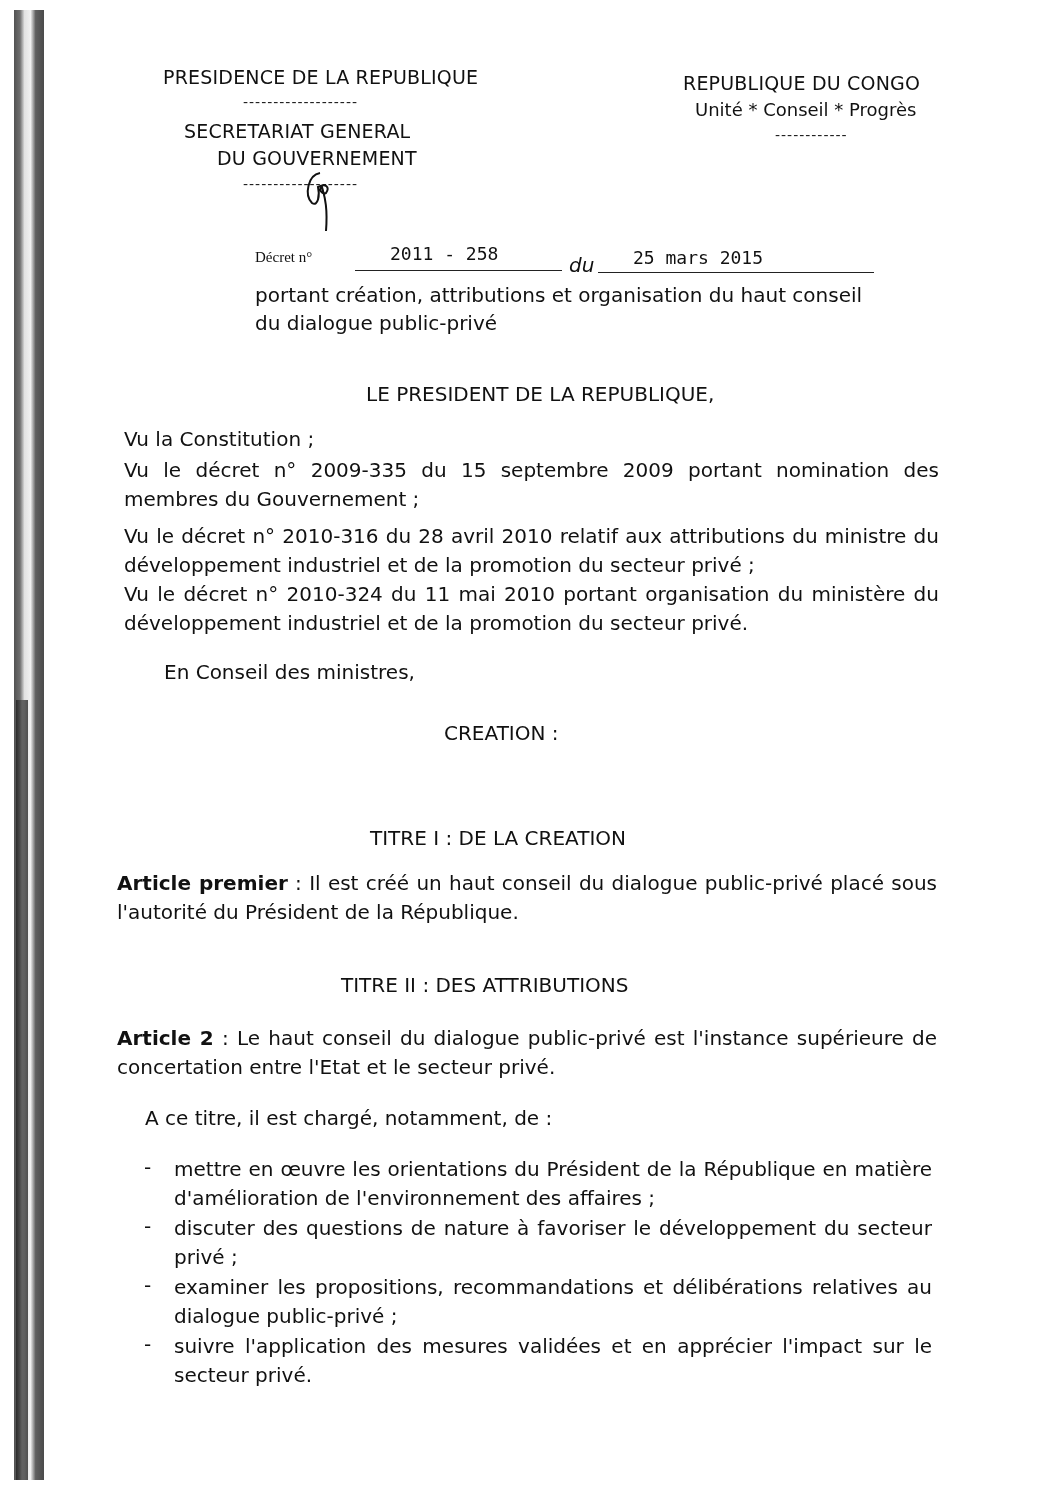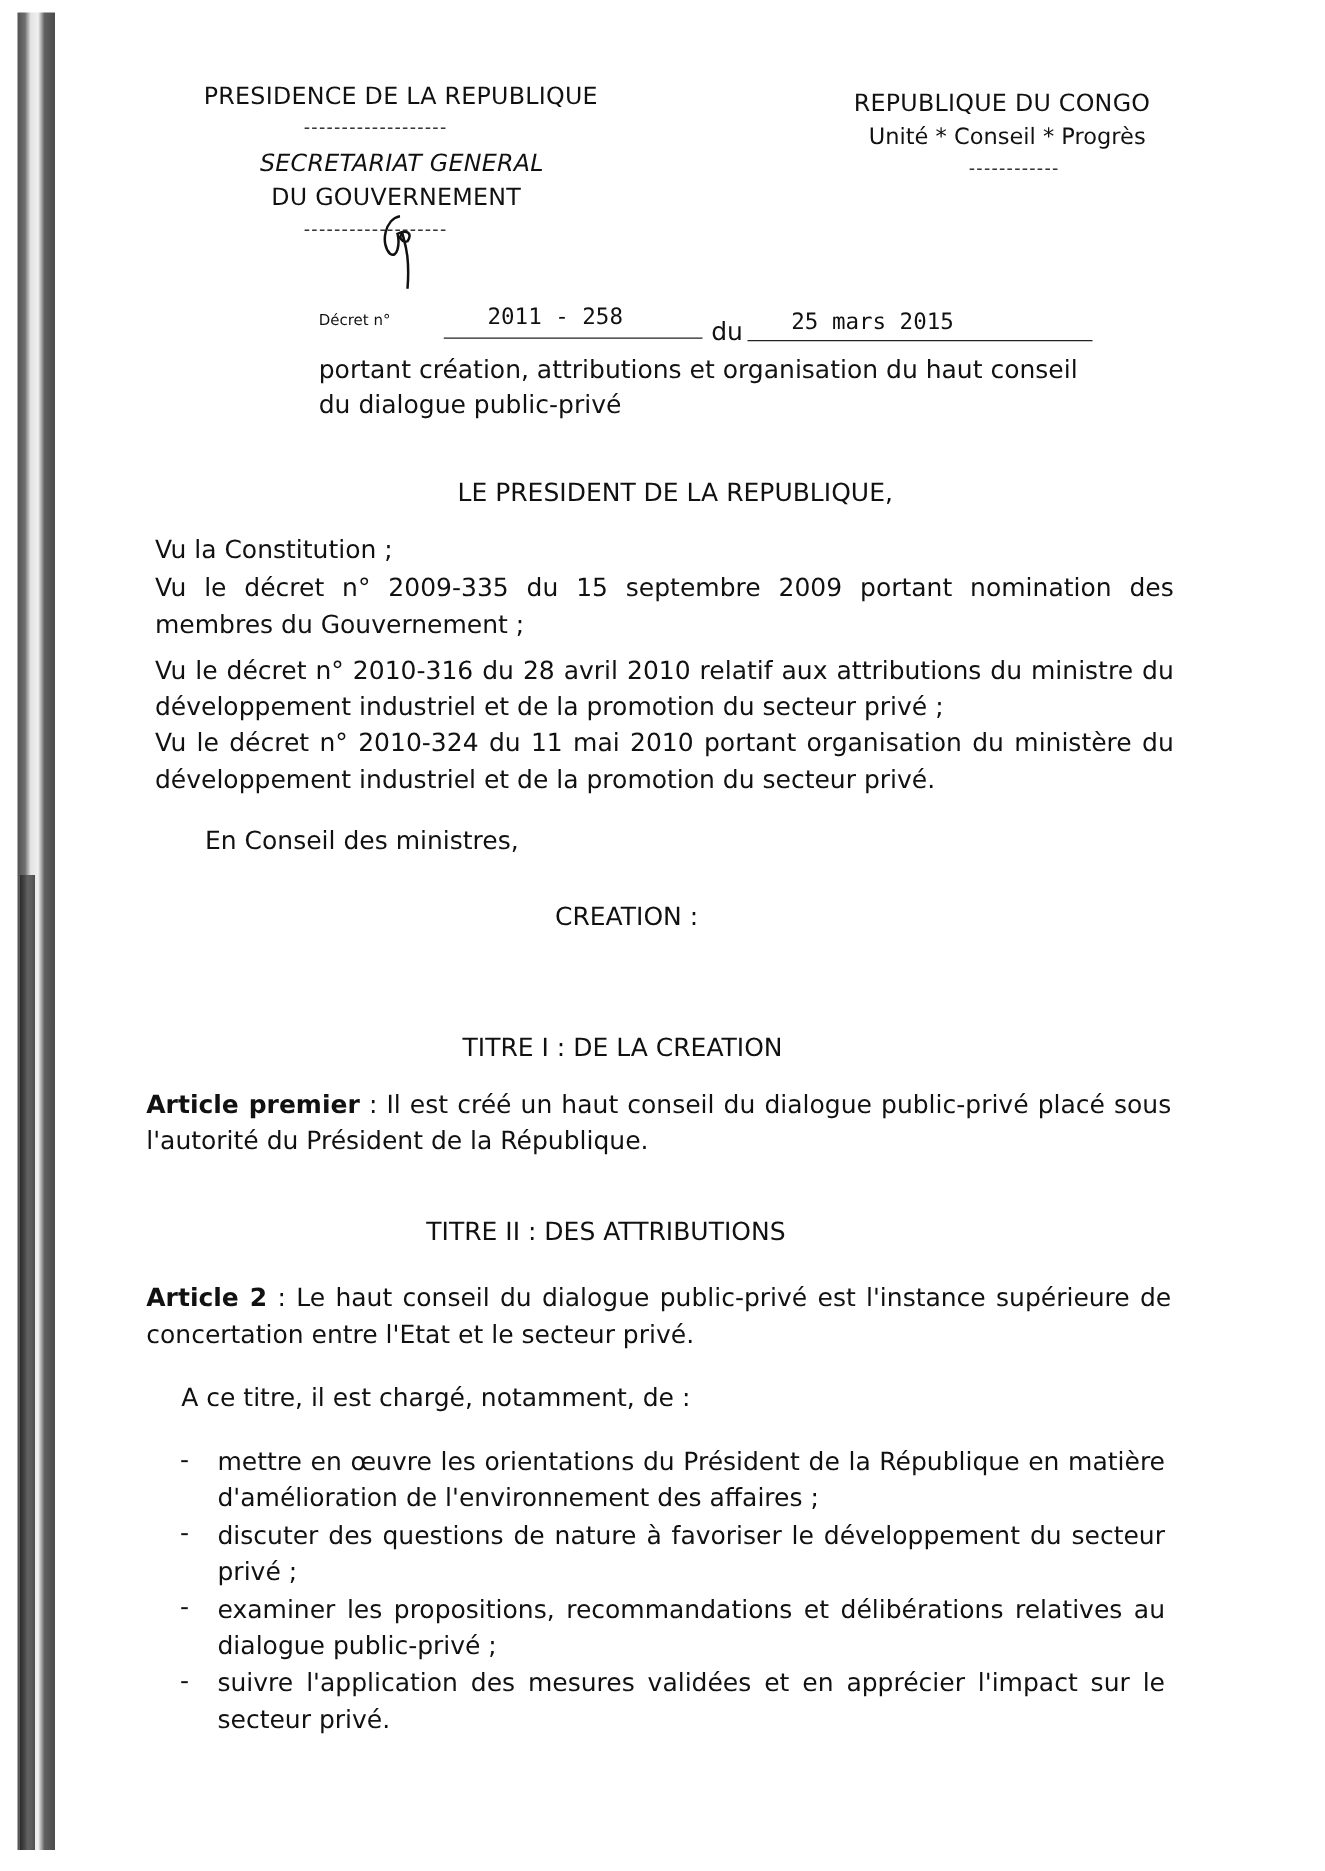--- a/index.html
+++ b/index.html
@@ -23,35 +23,35 @@
   .just { position:absolute; text-align:justify; text-align-last:left; white-space:normal; }
 </style>
 </head>
 <body>
 
 <div class="scan-edge"></div>
 <div class="scan-edge lower"></div>
 
 <div class="abs hdr" style="left:163px;top:66px;">PRESIDENCE DE LA REPUBLIQUE</div>
 <div class="abs dash" style="left:243px;top:94px;">-------------------</div>
-<div class="abs hdr" style="left:208px;top:120px;font-style:italic;">SECRETARIAT GENERAL</div>
+<div class="abs hdr" style="left:184px;top:120px;">SECRETARIAT GENERAL</div>
 <div class="abs hdr" style="left:217px;top:147px;">DU GOUVERNEMENT</div>
 <div class="abs dash" style="left:243px;top:176px;">-------------------</div>
 <svg class="signature" viewBox="0 0 40 70">
   <path d="M20 8 C8 10 4 30 12 38 C18 42 20 30 18 22 C26 18 30 22 26 28 C22 30 18 24 22 22 C24 30 28 40 26 66" fill="none" stroke="#111" stroke-width="2"></path>
 </svg>
 
 <div class="abs hdr" style="left:683px;top:72px;">REPUBLIQUE DU CONGO</div>
 <div class="abs" style="left:695px;top:99px;font-size:18px;">Unité * Conseil * Progrès</div>
 <div class="abs dash" style="left:775px;top:127px;">------------</div>
 
-<div class="abs" style="left:255px;top:249px;font-size:12px;">Décret n°</div>
+<div class="abs" style="left:255px;top:249px;font-size:15px;font-family:Liberation Serif, serif;">Décret n°</div>
 <div class="line" style="left:355px;top:270px;width:207px;"></div>
 <div class="abs mono" style="left:390px;top:243px;">2011 - 258</div>
-<div class="abs" style="left:569px;top:253px;font-size:20px;">du</div>
+<div class="abs" style="left:569px;top:253px;font-size:20px;font-style:italic;">du</div>
 <div class="line" style="left:598px;top:272px;width:276px;"></div>
 <div class="abs mono" style="left:633px;top:247px;">25 mars 2015</div>
 <div class="abs" style="left:255px;top:283px;font-size:20px;">portant création, attributions et organisation du haut conseil</div>
 <div class="abs" style="left:255px;top:311px;font-size:20px;">du dialogue public-privé</div>
 
 <div class="abs center-title" style="left:366px;top:382px;">LE PRESIDENT DE LA REPUBLIQUE,</div>
 
 <div class="just body-text" style="left:124px;top:425px;width:815px;">Vu la Constitution ;</div>
 <div class="just body-text" style="left:124px;top:456px;width:815px;">Vu le décret n° 2009-335 du 15 septembre 2009 portant nomination des membres du Gouvernement ;</div>
 <div class="just body-text" style="left:124px;top:522px;width:815px;">Vu le décret n° 2010-316 du 28 avril 2010 relatif aux attributions du ministre du développement industriel et de la promotion du secteur privé ;</div>

